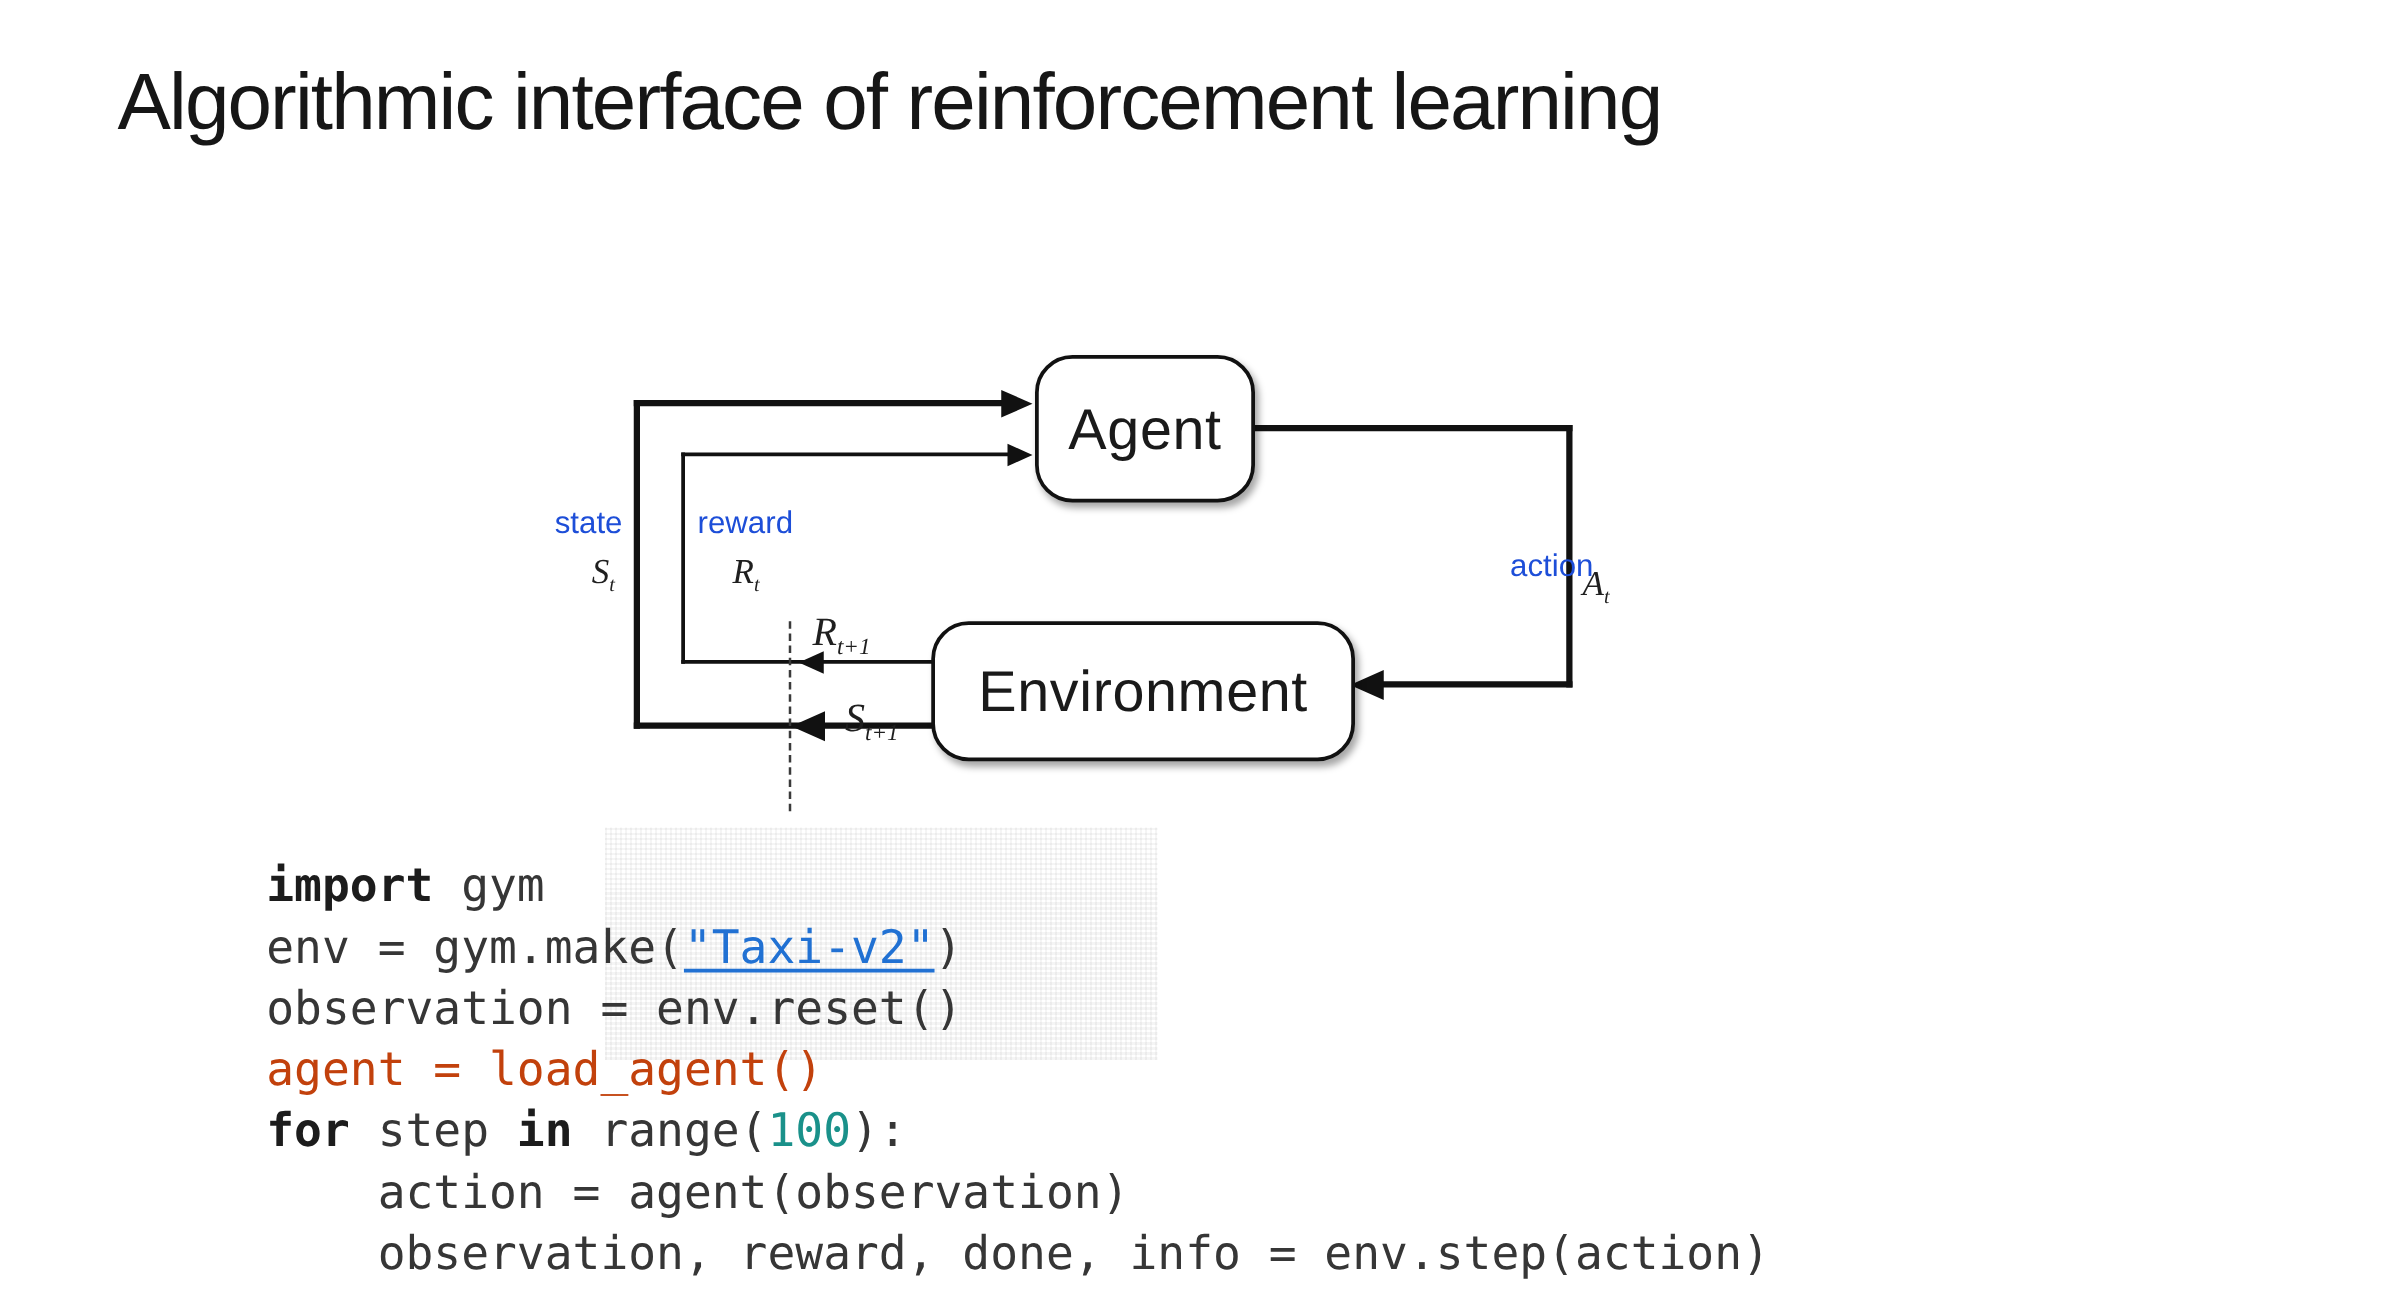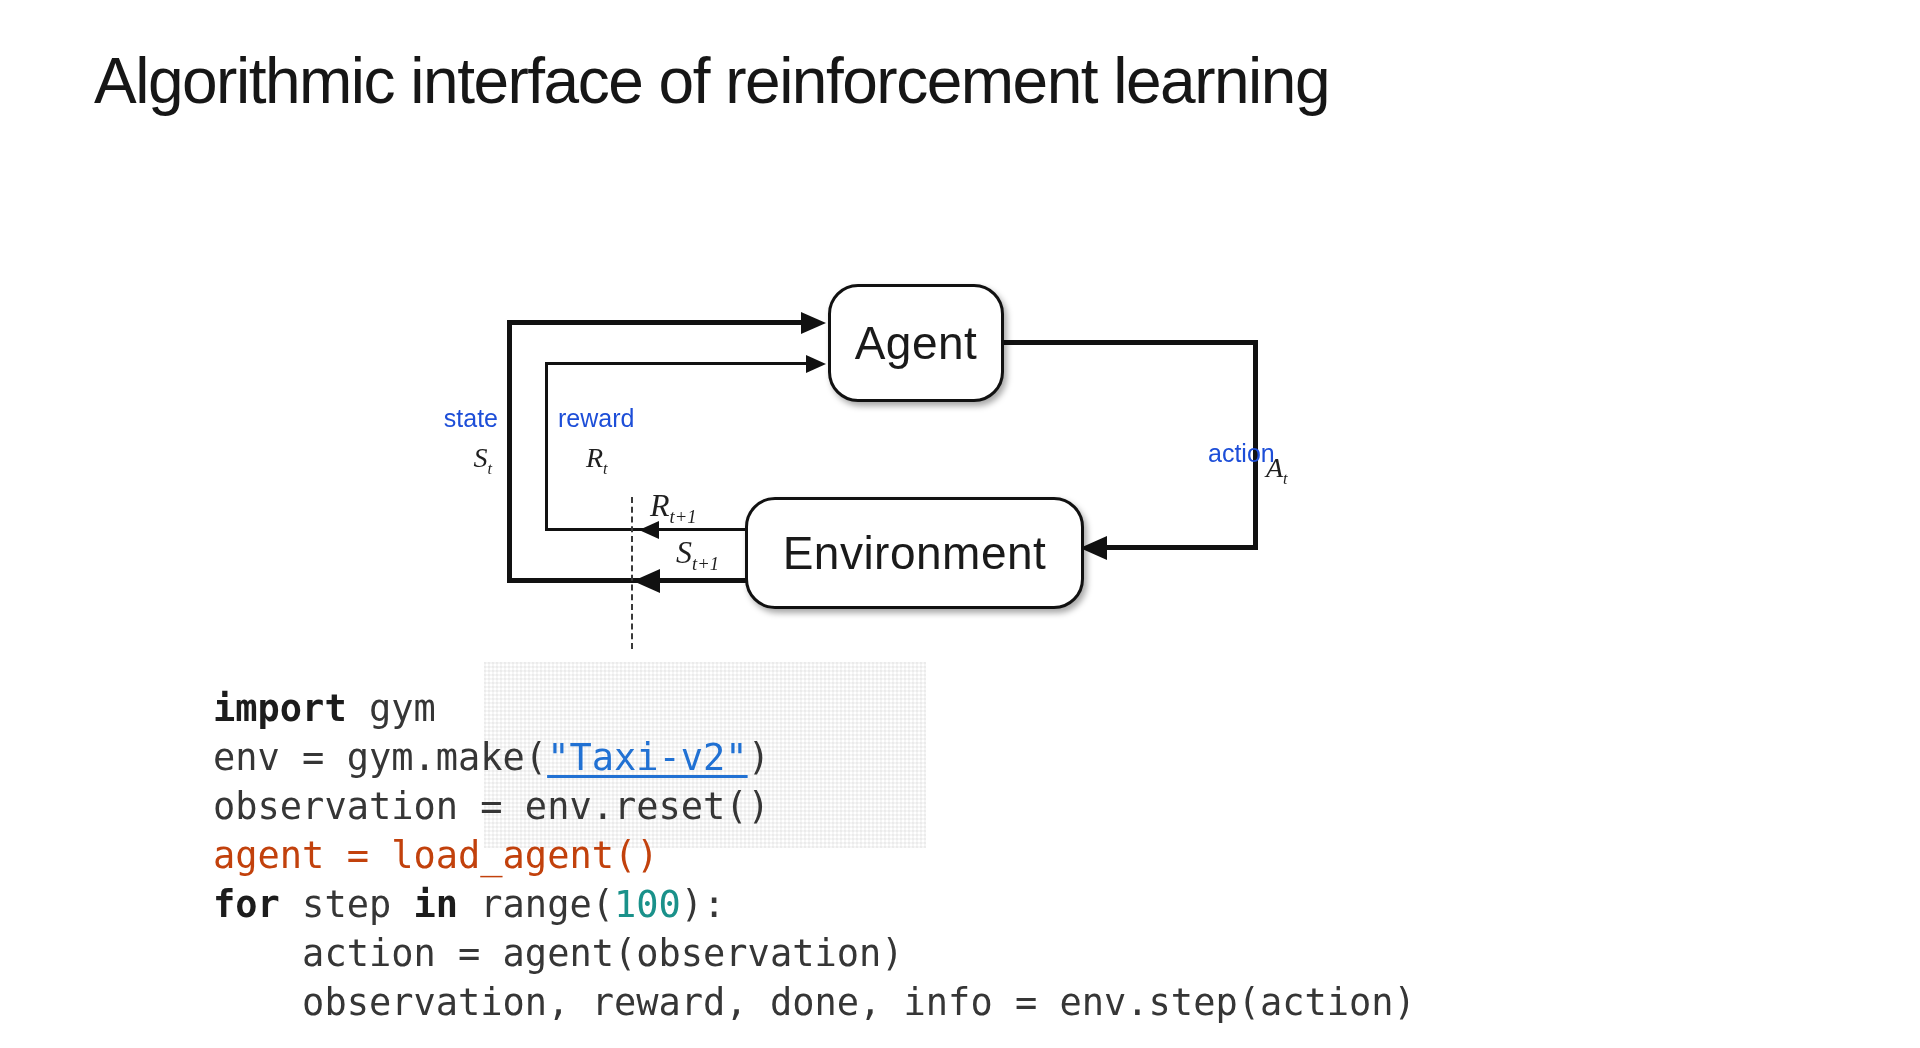--- a/index.html
+++ b/index.html
@@ -102,21 +102,21 @@
     </div>
 
     <div class="diag-label" style="left:1208px;top:412px;margin-top:27px;">action</div>
     <div class="math" style="left:1266px;top:452px;">
       <span>A</span><sub>t</sub>
     </div>
 
     <div class="math small" style="left:650px;top:487px;">
       <span>R</span><sub>t+1</sub>
     </div>
-    <div class="math small" style="left:676px;top:534px;text-align:center;">
+    <div class="math small" style="left:676px;top:556px;text-align:center;">
       <span>S</span><sub>t+1</sub>
     </div>
   </div>
 
   <div class="noise"></div>
   <div class="code">
       <div class="code-line"><span class="seg-keyword" style="color: rgb(28, 28, 28);">import</span><span class="seg-plain" style="color: rgb(54, 54, 54);"> gym</span></div>
       <div class="code-line"><span class="seg-plain" style="color: rgb(54, 54, 54);">env = gym.make(</span><span class="seg-link" style="color: rgb(33, 113, 211);">"Taxi-v2"</span><span class="seg-plain" style="color: rgb(54, 54, 54);">)</span></div>
       <div class="code-line"><span class="seg-plain" style="color: rgb(54, 54, 54);">observation = env.reset()</span></div>
       <div class="code-line"><span class="seg-plain" style="color: #c2410c;">agent = load_agent()</span></div>

